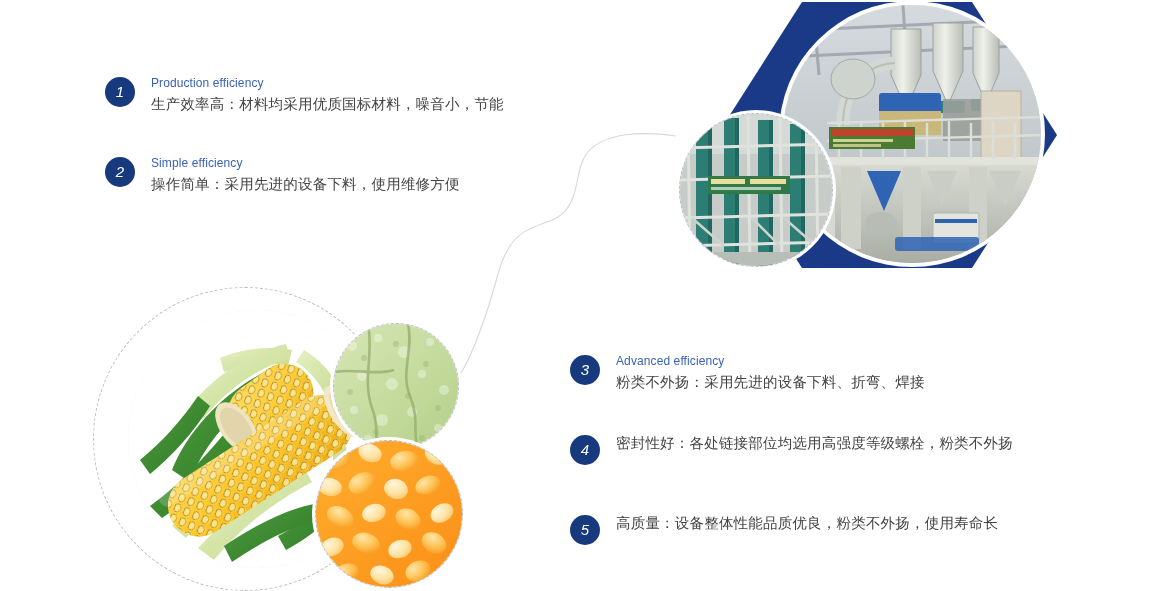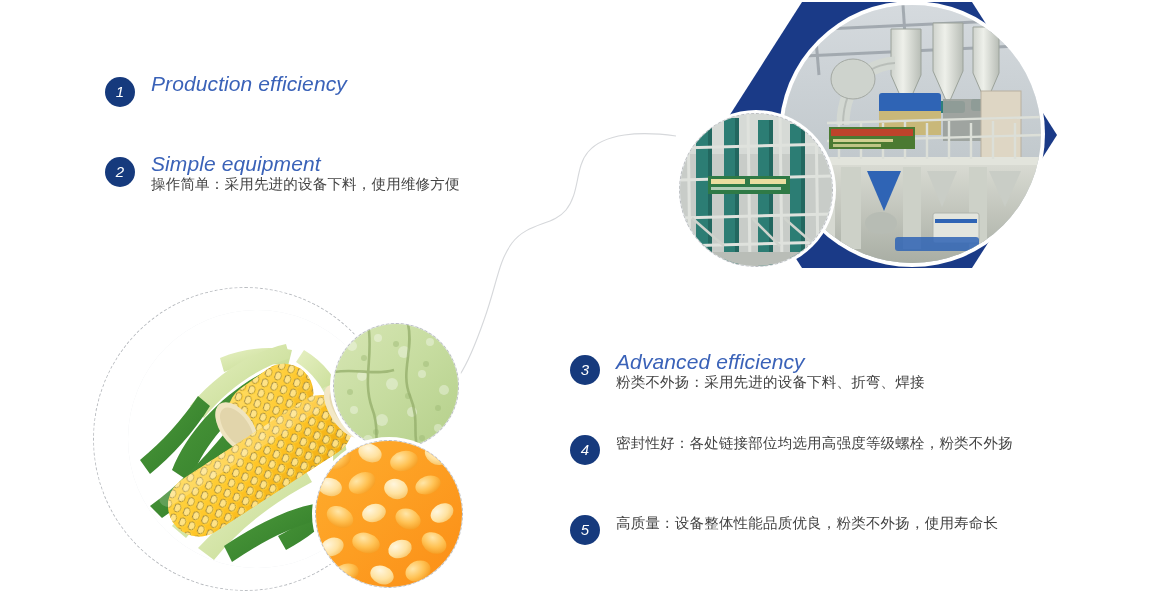--- a/index.html
+++ b/index.html
@@ -48,25 +48,24 @@
     text-align: center;
     letter-spacing: 0;
     margin-top: 3px;
   }
   .feature-text {
     margin-left: 16px;
     white-space: nowrap;
   }
   .feature-title {
     color: #3a62b8;
-    font-size: 21px;
+    font-size: 12px;
     line-height: 19px;
     letter-spacing: 0.1px;
     font-weight: normal;
-    font-style: italic;
   }
   .feature-desc {
     color: #434343;
     font-size: 14.5px;
     line-height: 21px;
     letter-spacing: 0.2px;
     margin-top: 1px;
     font-family: "DejaVu Sans", "Liberation Sans", sans-serif;
   }
 
@@ -437,27 +436,28 @@
         <ellipse cx="102" cy="130" rx="13" ry="10" fill="url(#chunk)" transform="rotate(-24 102 130)"></ellipse>
         <ellipse cx="134" cy="136" rx="11" ry="8" fill="url(#chunkPale)" transform="rotate(14 134 136)"></ellipse>
       </g>
     </svg>
   </div>
 
   <div class="feature-item" style="left:105px; top:74px;">
     <div class="badge">1</div>
     <div class="feature-text">
       <div class="feature-title">Production efficiency</div>
+      <div class="feature-desc">生产效率高：材料均采用优质国标材料，噪音小，节能</div>
     </div>
   </div>
 
   <div class="feature-item" style="left:105px; top:154px;">
     <div class="badge">2</div>
     <div class="feature-text">
-      <div class="feature-title">Simple equipment</div>
+      <div class="feature-title">Simple efficiency</div>
       <div class="feature-desc">操作简单：采用先进的设备下料，使用维修方便</div>
     </div>
   </div>
 
   <div class="feature-item" style="left:570px; top:352px;">
     <div class="badge">3</div>
     <div class="feature-text">
       <div class="feature-title">Advanced efficiency</div>
       <div class="feature-desc">粉类不外扬：采用先进的设备下料、折弯、焊接</div>
     </div>

